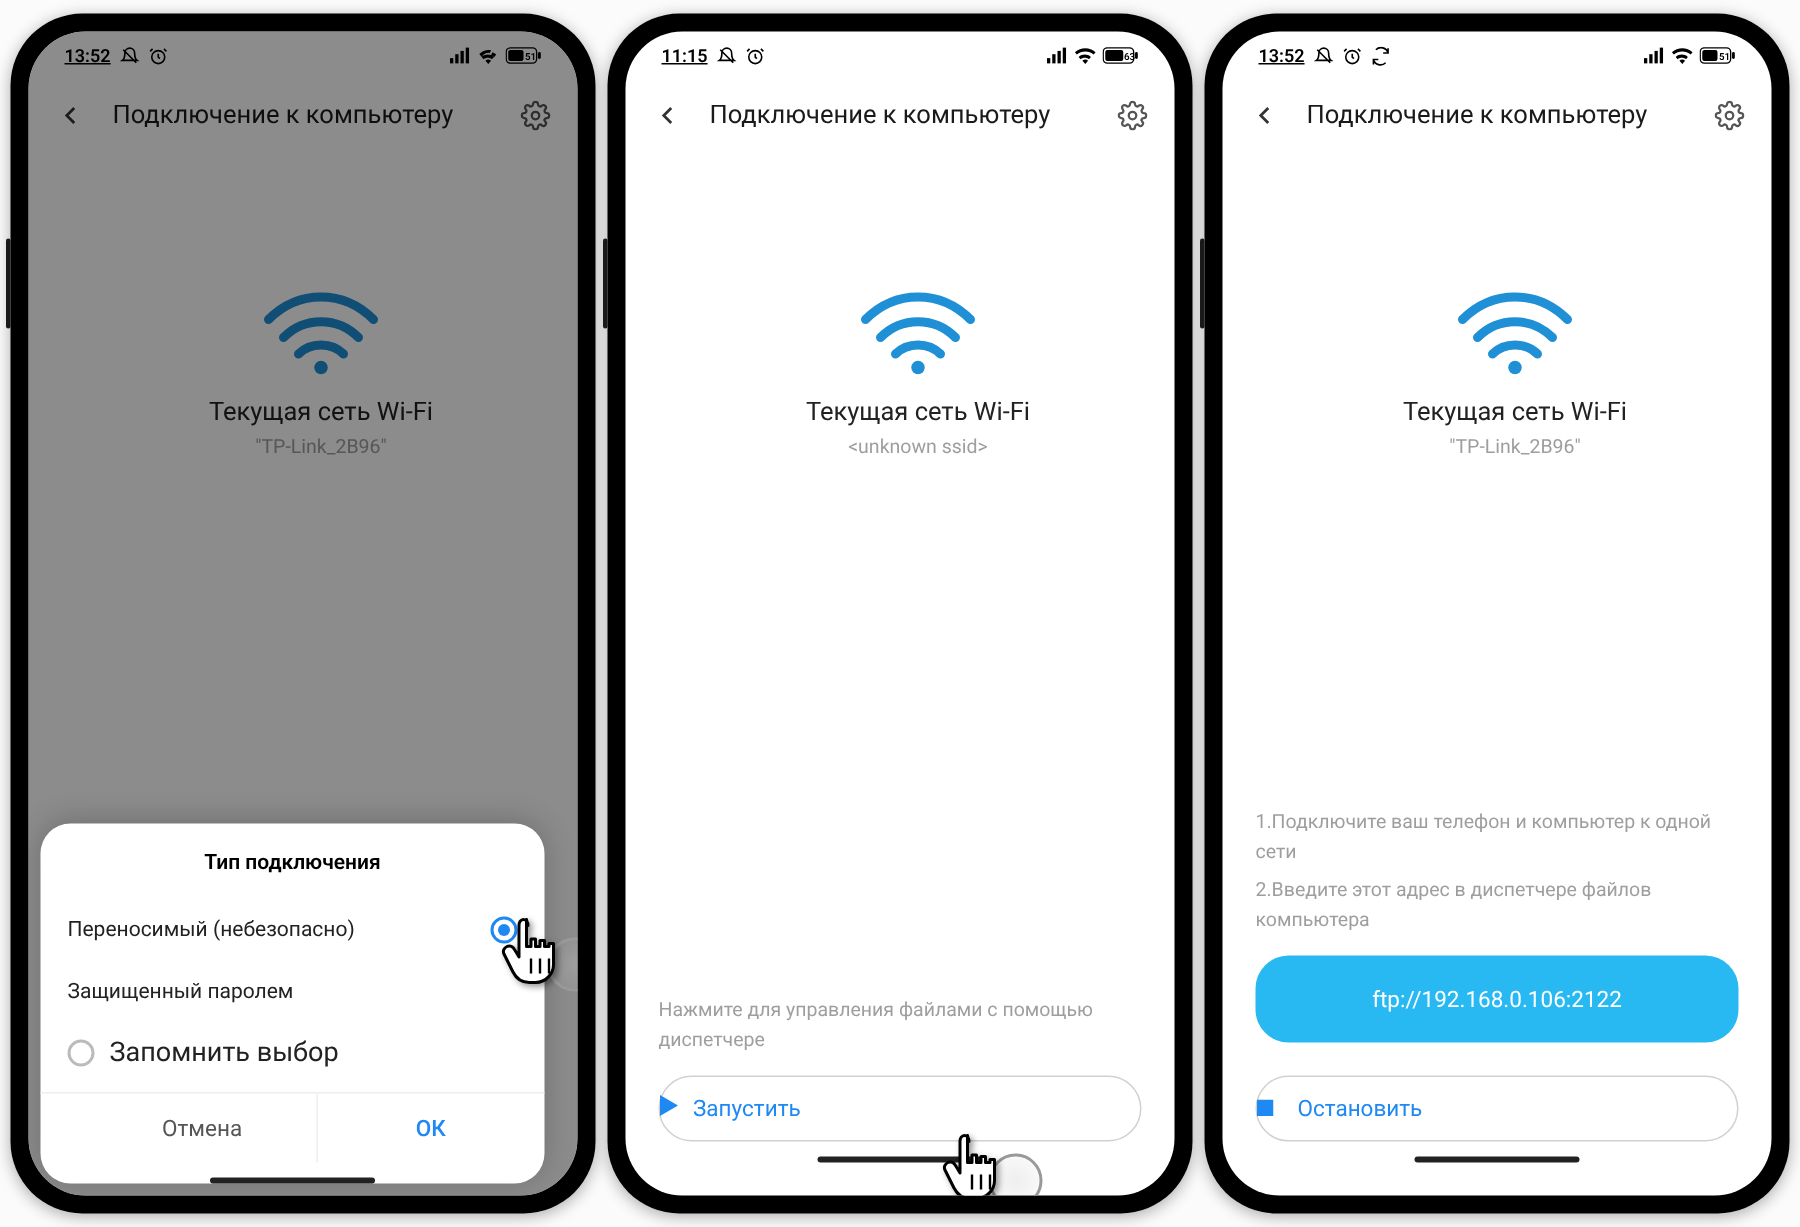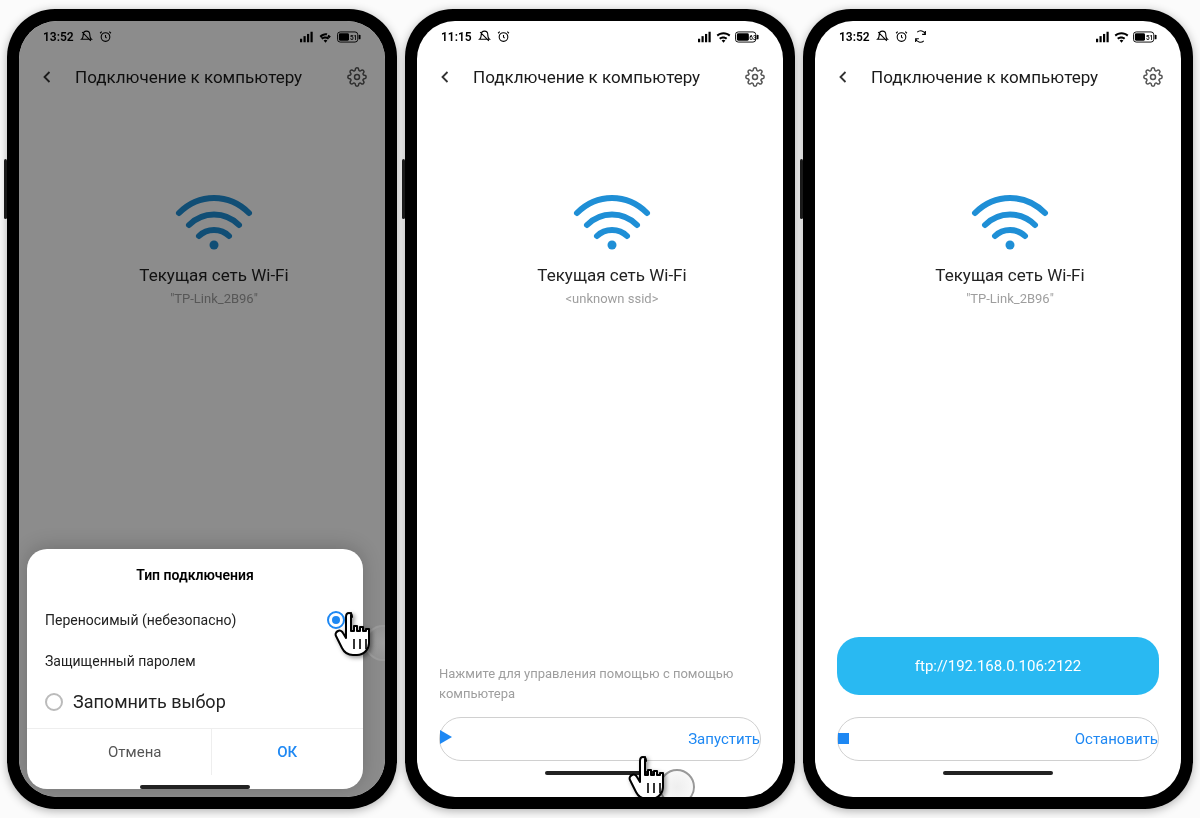--- a/index.html
+++ b/index.html
@@ -47,21 +47,21 @@
   .status-bar {
     height: 32px;
     display: flex;
     align-items: center;
     justify-content: space-between;
     padding: 0 24px;
     font-size: 12px;
     font-weight: 600;
     color: #000;
   }
-  .status-left { display: flex; align-items: flex-start; gap: 6px; }
+  .status-left { display: flex; align-items: flex-end; gap: 6px; text-decoration: underline; }
   .status-right { display: flex; align-items: flex-start; gap: 4px; }
   .status-icon svg { display: block; }
 
   
   .app-bar {
     height: 48px;
     display: flex;
     align-items: center;
     padding: 0 14px;
     gap: 14px;
@@ -118,21 +118,21 @@
     color: #fff;
     text-align: center;
     font-size: 15px;
     padding: 20px 0;
     border-radius: 22px;
     margin-bottom: 22px;
   }
   .action-btn {
     display: flex;
     align-items: center;
-    justify-content: space-between;
+    justify-content: flex-start;
     gap: 10px;
     width: 100%;
     height: 44px;
     border: 1px solid #d0d0d0;
     border-radius: 22px;
     font-size: 15px;
     color: #1e88f3;
     background: #fff;
   }
   .action-btn.stop { color: #1e88f3; gap: 16px; }
@@ -423,21 +423,21 @@
               </g>
               <circle cx="43" cy="58" r="4.5" fill="#1f8fd6"></circle>
             </svg>
         </div>
         <div class="wifi-title">Текущая сеть Wi-Fi</div>
         <div class="wifi-ssid">&lt;unknown ssid&gt;</div>
       </div>
     </div>
 
     <div class="bottom">
-      <div class="hint">Нажмите для управления помощью с помощью компьютера</div>
+      <div class="hint">Нажмите для управления файлами с помощью диспетчере</div>
       <div class="action-btn">
         <span>
           <svg width="12" height="14" viewBox="0 0 12 14">
               <polygon points="0,0 12,7 0,14" fill="#1e88f3"></polygon>
             </svg>
         </span>
         <span>Запустить</span>
       </div>
       <div class="home-indicator"></div>
     </div>
@@ -533,20 +533,24 @@
               </g>
               <circle cx="43" cy="58" r="4.5" fill="#1f8fd6"></circle>
             </svg>
         </div>
         <div class="wifi-title">Текущая сеть Wi-Fi</div>
         <div class="wifi-ssid">"TP-Link_2B96"</div>
       </div>
     </div>
 
     <div class="bottom">
+      <div class="hint">
+        <div>1.Подключите ваш телефон и компьютер к одной сети</div>
+        <div style="margin-top:6px">2.Введите этот адрес в диспетчере файлов компьютера</div>
+      </div>
       <div class="addr-chip">ftp://192.168.0.106:2122</div>
       <div class="action-btn stop">
         <span>
           <svg width="11" height="11" viewBox="0 0 11 11">
               <rect width="11" height="11" fill="#1e88f3"></rect>
             </svg>
         </span>
         <span>Остановить</span>
       </div>
       <div class="home-indicator"></div>

